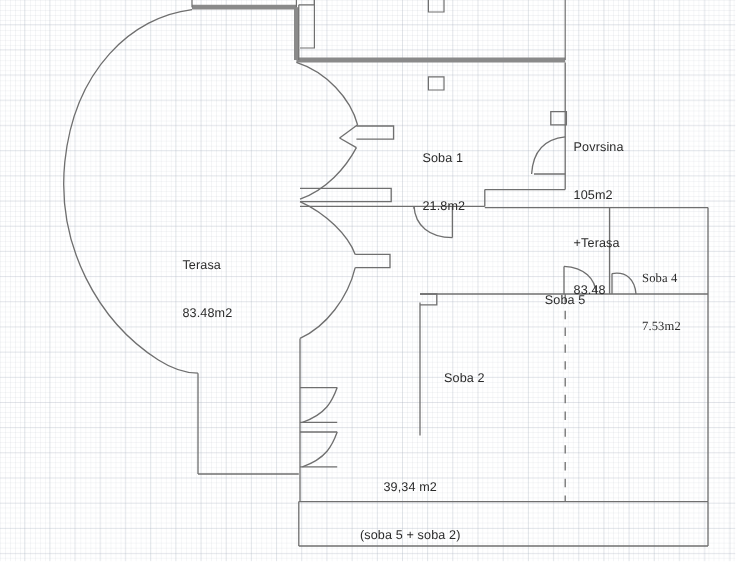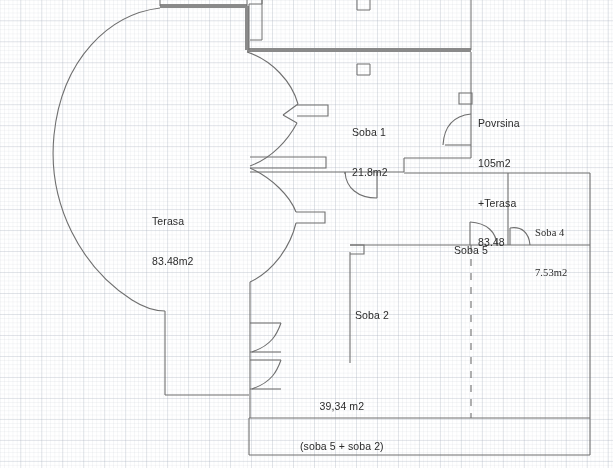--- a/index.html
+++ b/index.html
@@ -193,21 +193,21 @@
 
   <div class="room-label" style="left:454px; top:188px;margin-top:30px;">
     <div>Soba 5</div>
   </div>
 
   <div class="room-label" style="left:535px; top:200px;font-family:Liberation Serif, serif;">
     <div>Soba 4</div>
     <div>7.53m2</div>
   </div>
 
-  <div class="room-label" style="left:355px; top:283px;">
+  <div class="room-label" style="left:370px; top:283px;">
     <div>Soba 2</div>
   </div>
 
 
   <div class="room-label label-center" style="left:300px; top:374px;">
     <div>39,34 m2</div>
     <div>(soba 5 + soba 2)</div>
   </div>
 
 </div>

